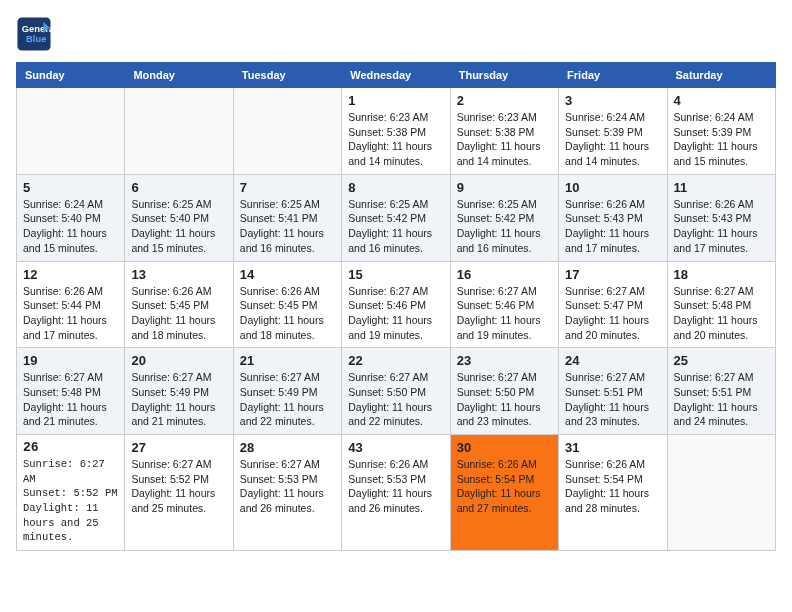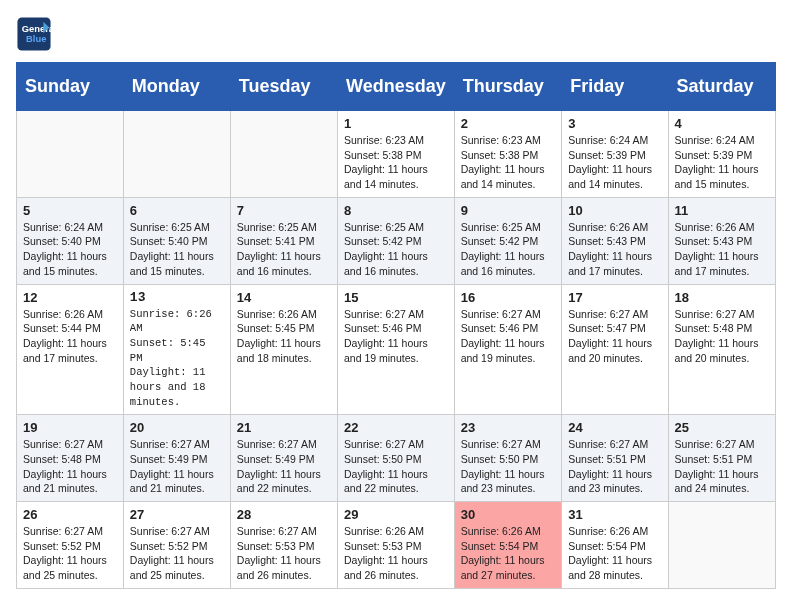--- a/index.html
+++ b/index.html
@@ -45,22 +45,22 @@
     }
     .calendar {
       width: 100%;
       border-collapse: collapse;
       border: 1px solid #ccc;
     }
     .calendar th {
       background: #2a5db0;
       color: #fff;
       text-align: left;
-      padding: 13px 8px;
-      font-size: 18px;
+      padding: 6px 8px;
+      font-size: 11px;
       font-weight: bold;
       border: 1px solid #2a5db0;
     }
     .calendar td {
       vertical-align: top;
       padding: 5px 6px;
       border: 1px solid #ccc;
       font-size: 11px;
       color: #222;
       width: 108px;
@@ -173,21 +173,21 @@
         <td style="background: rgb(240, 244, 248);">
           <span class="day-number">11</span>
           <div class="day-info">Sunrise: 6:26 AM<br>Sunset: 5:43 PM<br>Daylight: 11 hours and 17 minutes.</div>
         </td>
       </tr>
       <tr>
         <td style="background: rgb(255, 255, 255); margin-top: 6px;">
           <span class="day-number">12</span>
           <div class="day-info">Sunrise: 6:26 AM<br>Sunset: 5:44 PM<br>Daylight: 11 hours and 17 minutes.</div>
         </td>
-        <td style="background: rgb(255, 255, 255); font-family: Liberation Mono, monospace;">
+        <td style="background: rgb(255, 255, 255);">
           <span class="day-number">13</span>
           <div class="day-info">Sunrise: 6:26 AM<br>Sunset: 5:45 PM<br>Daylight: 11 hours and 18 minutes.</div>
         </td>
         <td style="background: rgb(255, 255, 255);">
           <span class="day-number">14</span>
           <div class="day-info">Sunrise: 6:26 AM<br>Sunset: 5:45 PM<br>Daylight: 11 hours and 18 minutes.</div>
         </td>
         <td style="background: rgb(255, 255, 255);">
           <span class="day-number">15</span>
           <div class="day-info">Sunrise: 6:27 AM<br>Sunset: 5:46 PM<br>Daylight: 11 hours and 19 minutes.</div>
@@ -229,37 +229,37 @@
         <td style="background: rgb(240, 244, 248);">
           <span class="day-number">24</span>
           <div class="day-info">Sunrise: 6:27 AM<br>Sunset: 5:51 PM<br>Daylight: 11 hours and 23 minutes.</div>
         </td>
         <td style="background: rgb(240, 244, 248);">
           <span class="day-number">25</span>
           <div class="day-info">Sunrise: 6:27 AM<br>Sunset: 5:51 PM<br>Daylight: 11 hours and 24 minutes.</div>
         </td>
       </tr>
       <tr>
-        <td style="background: rgb(255, 255, 255);">
+        <td style="background: rgb(255, 255, 255); font-family: Liberation Mono, monospace;">
           <span class="day-number">26</span>
           <div class="day-info">Sunrise: 6:27 AM<br>Sunset: 5:52 PM<br>Daylight: 11 hours and 25 minutes.</div>
         </td>
         <td style="background: rgb(255, 255, 255);">
           <span class="day-number">27</span>
           <div class="day-info">Sunrise: 6:27 AM<br>Sunset: 5:52 PM<br>Daylight: 11 hours and 25 minutes.</div>
         </td>
         <td style="background: rgb(255, 255, 255);">
           <span class="day-number">28</span>
           <div class="day-info">Sunrise: 6:27 AM<br>Sunset: 5:53 PM<br>Daylight: 11 hours and 26 minutes.</div>
         </td>
         <td style="background: rgb(255, 255, 255);">
-          <span class="day-number">29</span>
+          <span class="day-number">43</span>
           <div class="day-info">Sunrise: 6:26 AM<br>Sunset: 5:53 PM<br>Daylight: 11 hours and 26 minutes.</div>
         </td>
-        <td style="background: #fca5a5;">
+        <td style="background: #f97316;">
           <span class="day-number">30</span>
           <div class="day-info">Sunrise: 6:26 AM<br>Sunset: 5:54 PM<br>Daylight: 11 hours and 27 minutes.</div>
         </td>
         <td style="background: rgb(255, 255, 255);">
           <span class="day-number">31</span>
           <div class="day-info">Sunrise: 6:26 AM<br>Sunset: 5:54 PM<br>Daylight: 11 hours and 28 minutes.</div>
         </td>
         <td class="empty-cell" style="background: rgb(249, 249, 249);"></td>
       </tr>
     </tbody>

